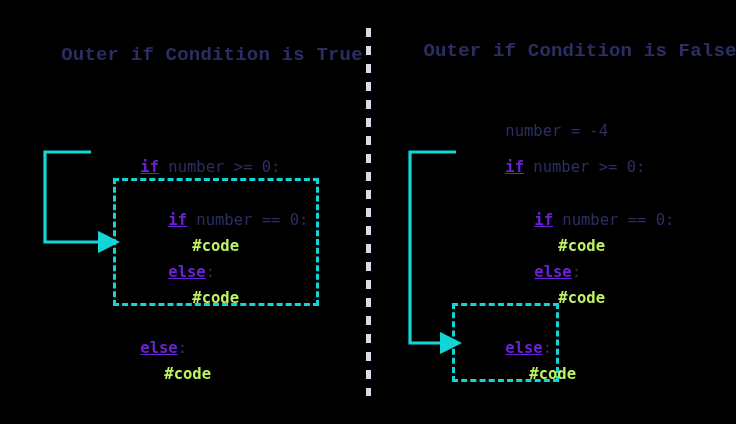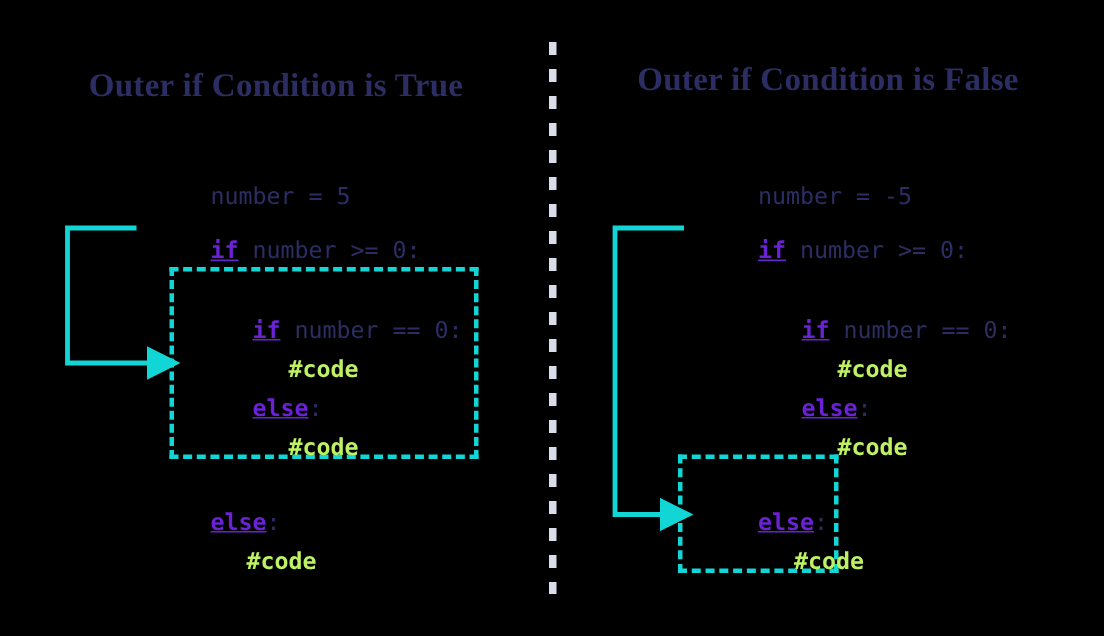--- a/index.html
+++ b/index.html
@@ -15,26 +15,27 @@
     position: relative;
     width: 736px;
     height: 424px;
     background: #000000;
     overflow: hidden;
   }
 
   
   .panel-title {
     position: absolute;
-    font-family: Liberation Serif, serif;
+    font-family: Liberation Mono, monospace;
     font-weight: 700;
-    font-size: 22px;
+    font-size: 19px;
     letter-spacing: 0.2px;
     color: #2C2E63;
     white-space: nowrap;
+    padding-left: 28px;
   }
   #title-left  { left: 0;   top: 44px; width: 368px; text-align: center; }
   #title-right { left: 368px; top: 40px; width: 368px; text-align: center; }
 
   
   #divider {
     position: absolute;
     left: 366px;
     top: 28px;
     width: 5px;
@@ -81,23 +82,20 @@
 <div id="stage">
 
   <div class="panel-title" id="title-left">Outer if Condition is True</div>
 
   <div class="panel-title" id="title-right">Outer if Condition is False</div>
 
   <div id="divider"></div>
 
   <div class="dash-box" style="left:113px; top:178px; width:206px; height:128px;"></div>
 
-  <div class="code-line" style="left:103px; top:108px;">
-    <span class="var">number = 5</span>
-  </div>
 
   <div class="code-line" style="left:103px; top:144px;">
     <span class="kw">if</span><span class="var"> number &gt;= 0:</span>
   </div>
 
   <div class="code-line" style="left:131px; top:197px;">
     <span class="kw">if</span><span class="var"> number == 0:</span>
   </div>
 
   <div class="code-line" style="left:155px; top:223px;">
@@ -116,21 +114,21 @@
     <span class="kw">else</span><span class="punct">:</span>
   </div>
 
   <div class="code-line" style="left:127px; top:351px;">
     <span class="cmt">#code</span>
   </div>
 
   <div class="dash-box" style="left:452px; top:303px; width:107px; height:79px;"></div>
 
   <div class="code-line" style="left:468px; top:108px;">
-    <span class="var">number = -5</span>
+    <span class="var">number = -4</span>
   </div>
 
   <div class="code-line" style="left:468px; top:144px;">
     <span class="kw">if</span><span class="var"> number &gt;= 0:</span>
   </div>
 
   <div class="code-line" style="left:497px; top:197px;">
     <span class="kw">if</span><span class="var"> number == 0:</span>
   </div>
 

